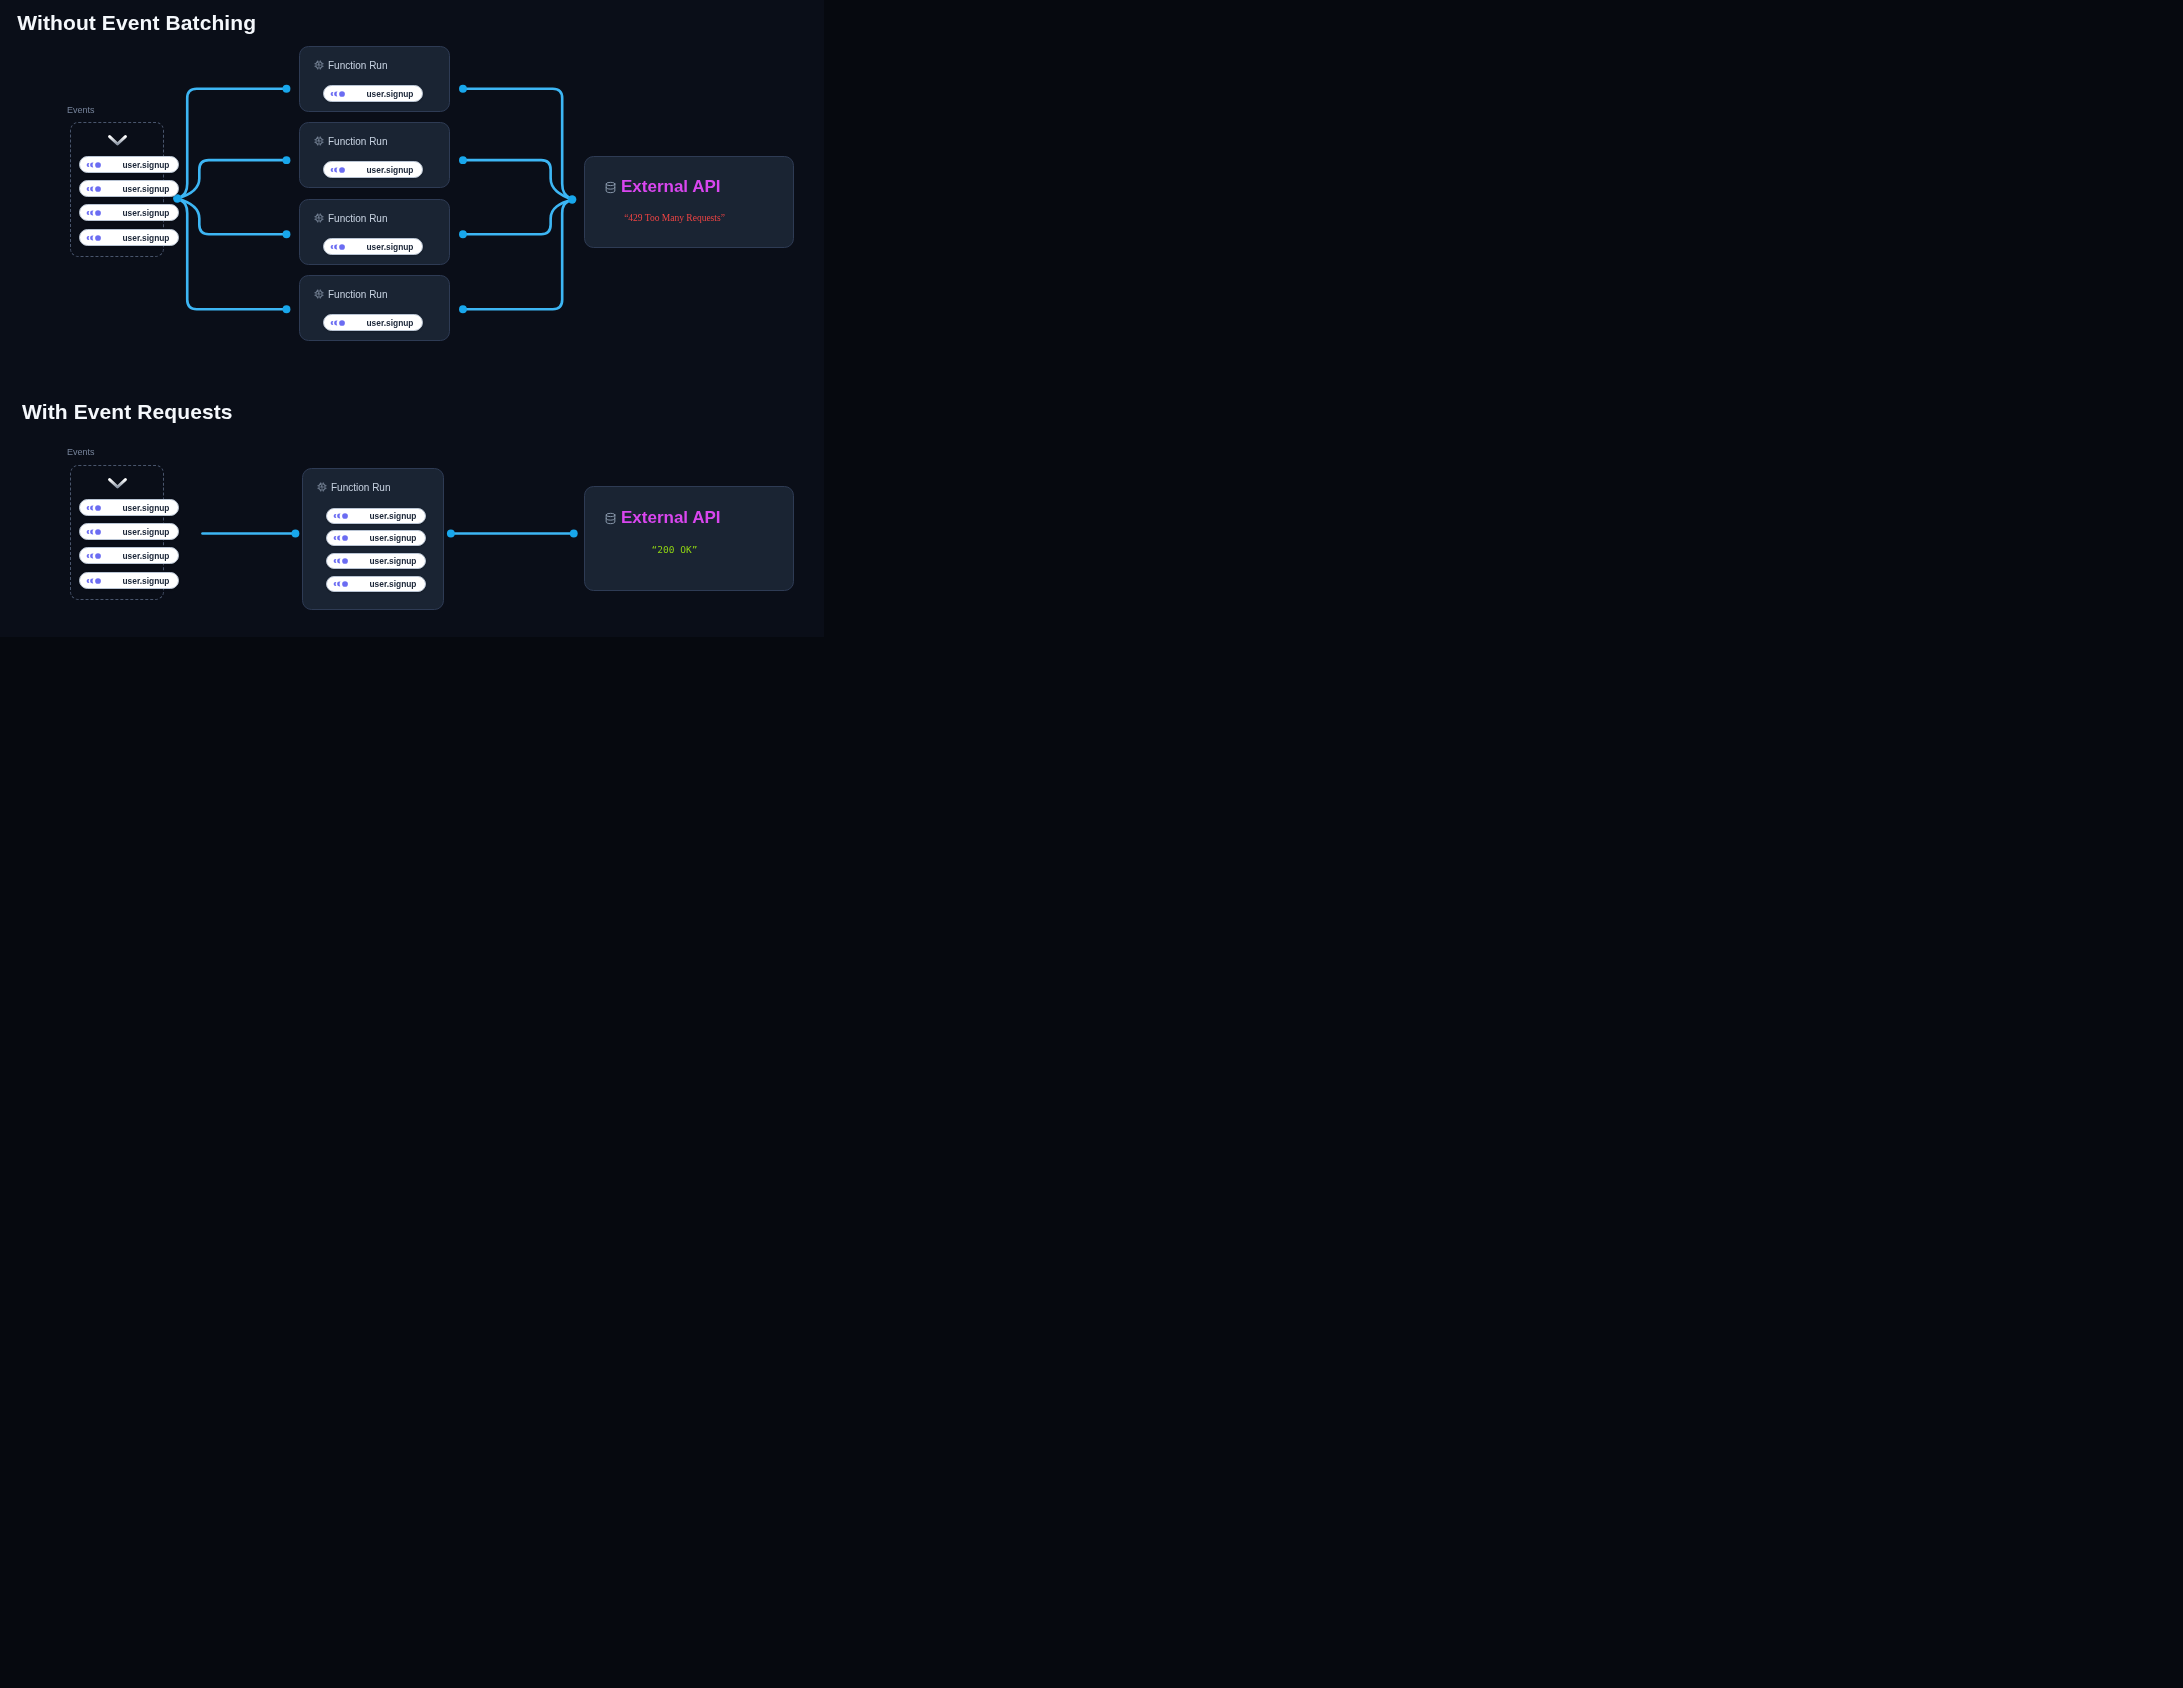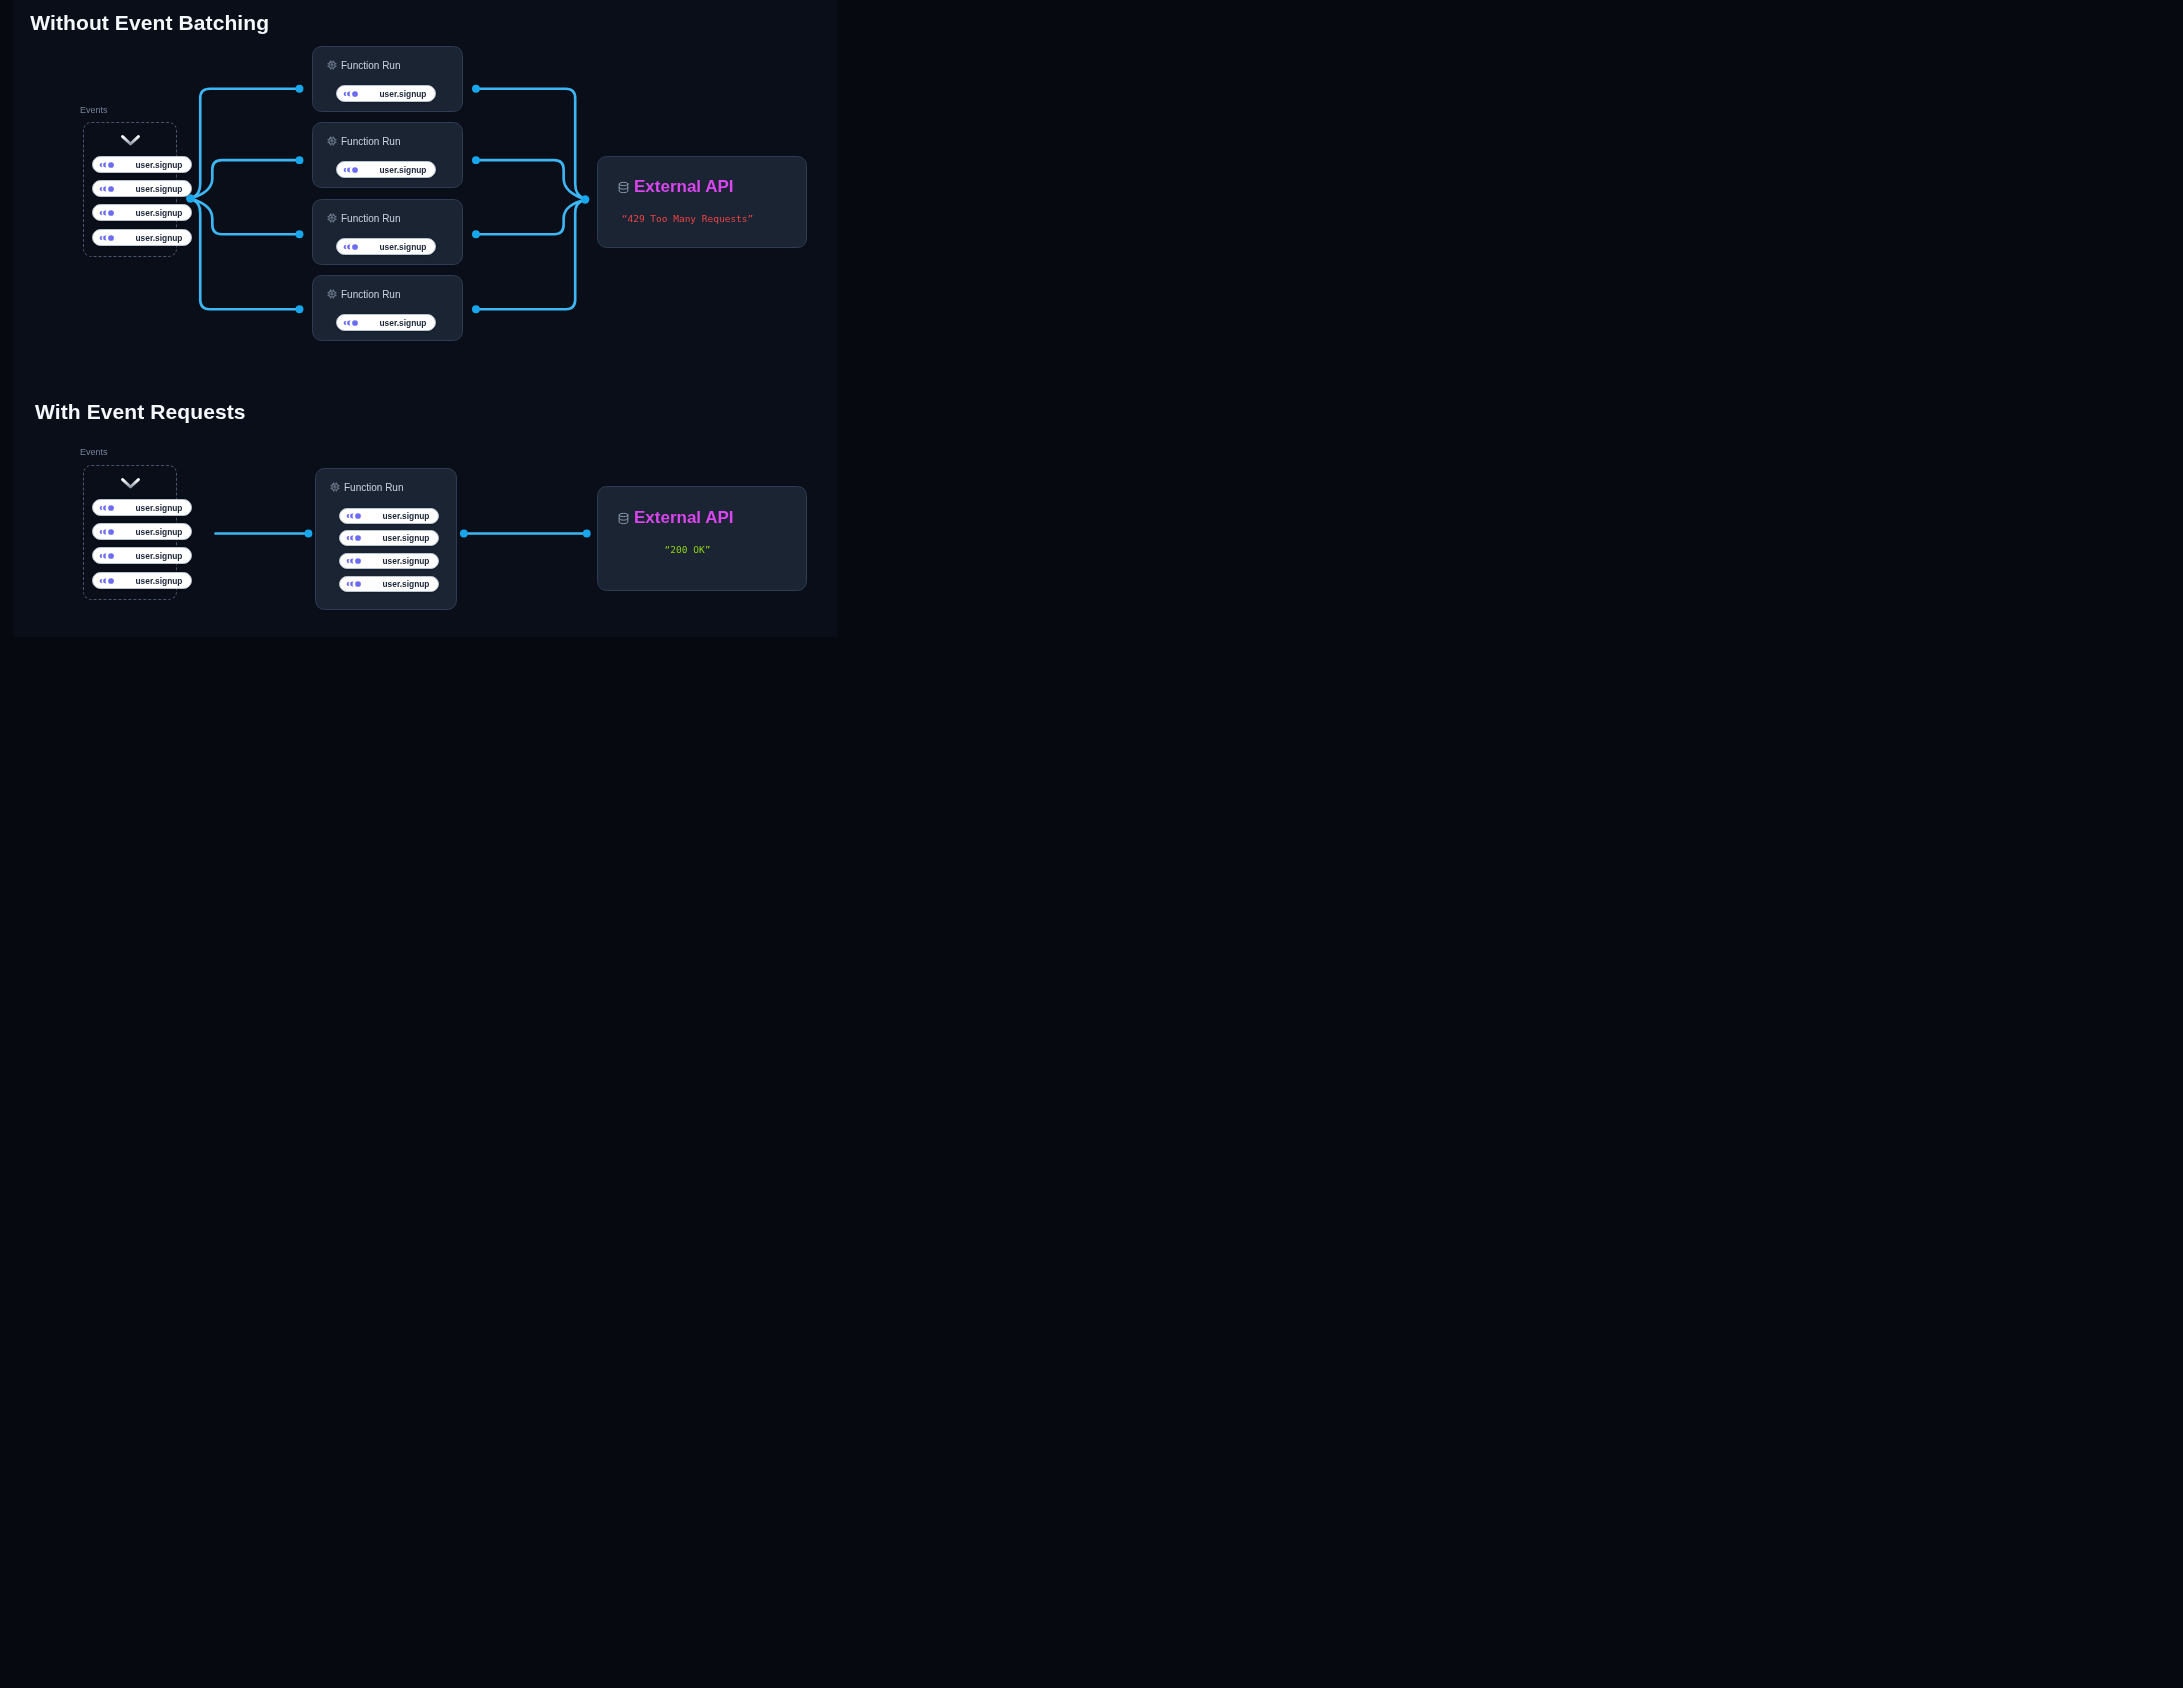--- a/index.html
+++ b/index.html
@@ -2,21 +2,20 @@
 <html style="font-size:8.4px"><head>
 <meta charset="utf-8">
 <style>
   html,body{margin:0;padding:0;background:#06090f;}
   .canvas{
     position:relative;
     width:824px;height:637px;
     background:#0A0E18;
     overflow:hidden;
     font-family:"Liberation Sans", sans-serif;
-    margin-left:13px;
   }
   .abs{position:absolute;}
   .section-title{
     position:absolute;
     font-size:21px;font-weight:600;color:#F5F8FC;letter-spacing:0.1px;
   }
   .events-label{
     position:absolute;font-size:9px;font-weight:500;color:#76839A;
   }
   .events-box{
@@ -233,21 +232,21 @@
 
   <div class="card" style="left:584px;top:156px;width:210px;height:92px;">
     <div class="card-header api-header" style="left:19px;top:23px;">
       <svg width="13" height="13" viewBox="0 0 24 24" fill="none" stroke="#8D9CB0" stroke-width="1.8" stroke-linecap="round">
         <ellipse cx="12" cy="5.5" rx="8" ry="3"></ellipse>
         <path d="M4 5.5v13c0 1.66 3.58 3 8 3s8-1.34 8-3v-13"></path>
         <path d="M4 12c0 1.66 3.58 3 8 3s8-1.34 8-3"></path>
       </svg>
       <span class="hdr-label">External API</span>
     </div>
-    <div class="api-status" style="top: 56px; color: rgb(239, 68, 68);">“429 Too Many Requests”</div>
+    <div class="api-status" style="top: 56px; color: rgb(239, 68, 68); font-family: Liberation Serif, serif;">“429 Too Many Requests”</div>
   </div>
 
   <div class="section-title" style="left:22px;top:400px;">With Event Requests</div>
 
   <div class="events-label" style="left:67px;top:447px;">Events</div>
 
   <div class="events-box" style="left:70px;top:465px;">
     <svg class="abs" style="left:37px;top:12px;" width="19" height="11.6" viewBox="0 0 36 22">
       <defs>
           <linearGradient id="chev2" x1="0" y1="0" x2="0" y2="1">

